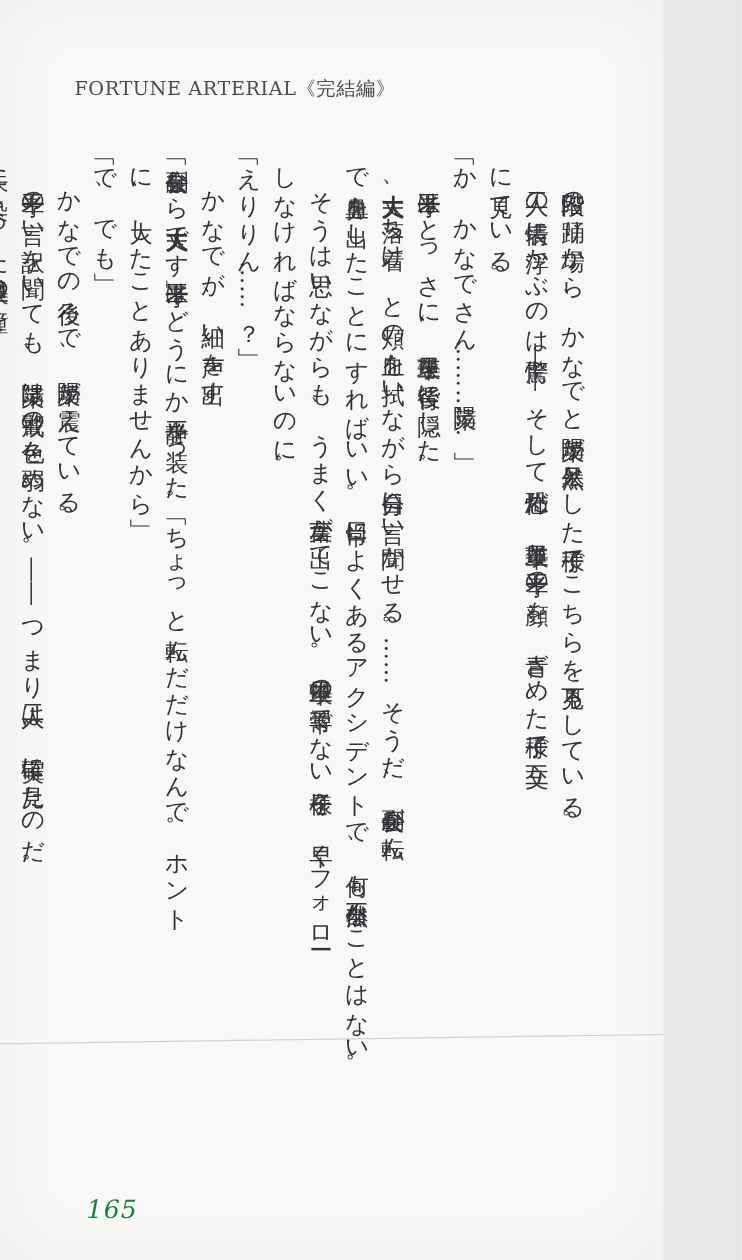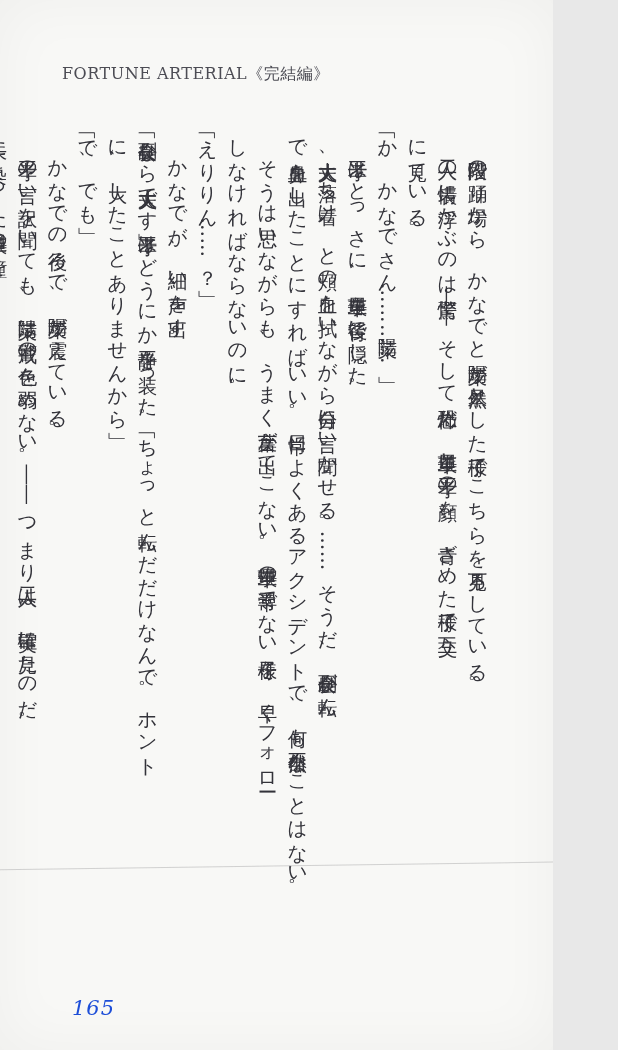--- a/index.html
+++ b/index.html
@@ -53,21 +53,21 @@
     transform: rotate(-0.8deg);
     opacity: 0.8;
   }
   .page-number {
     position: absolute;
     left: 72px;
     top: 996px;
     font-style: italic;
     font-size: 21px;
     letter-spacing: 1px;
-    color: #1d4ed8;
+    color: #15803d;
   }
 </style>
 </head>
 <body>
 
 <div class="page">
 
   <div class="running-header">FORTUNE ARTERIAL《完結編》</div>
 
   <div class="text-area">

